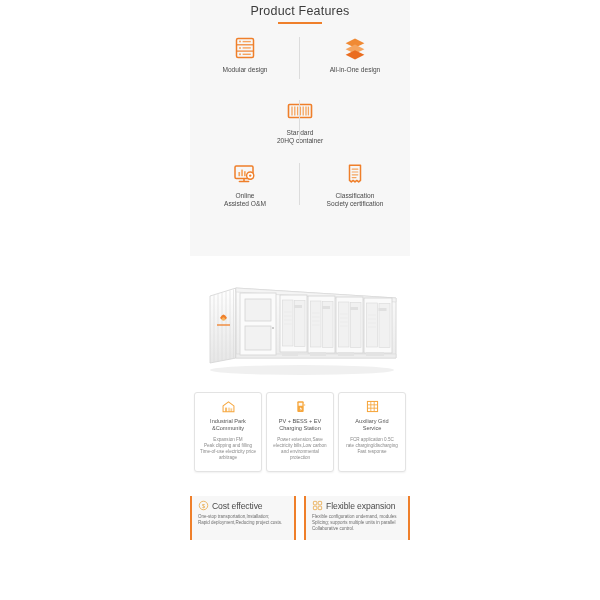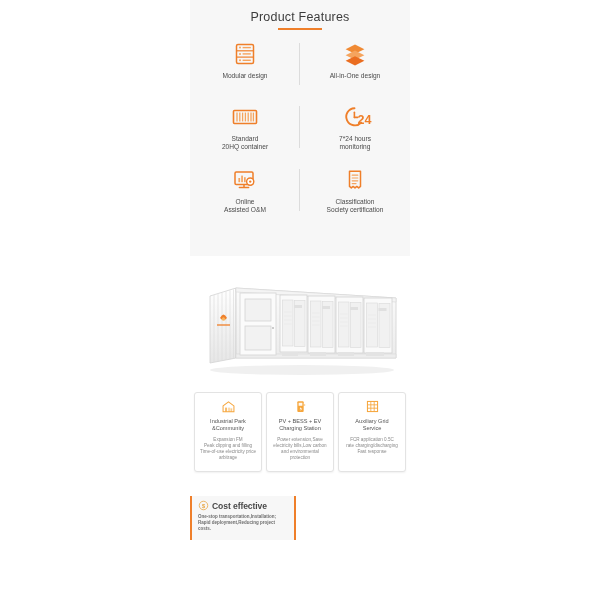--- a/index.html
+++ b/index.html
@@ -11,21 +11,21 @@
   }
   #page { position: relative; width: 600px; height: 600px; background:#fff; }
 
   
   .features-panel{
     position:absolute; left:190px; top:0; width:220px; height:256px;
     background:#f7f7f7;
   }
   .panel-title{
     text-align:center; color:#3c3c3c; font-size:12.5px;
-    letter-spacing:.2px; padding-top:10px;
+    letter-spacing:.2px; padding-top:4px;
   }
   .title-rule{
     width:44px; height:1.6px; background:#ef7f2a;
     margin:4px auto 0;
   }
   .feature-grid{ position:relative; margin-top:9px; }
   .feature-row{
     display:flex; position:relative; height:63px;
   }
   .feature-cell{
@@ -72,21 +72,21 @@
   }
 
   
   .benefits{
     position:absolute; left:190px; top:496px; width:220px; height:104px;
     display:flex; flex-wrap:wrap; gap:7px 8px; align-content:flex-start;
   }
   .benefit{
     width:106px; height:44px; background:#f7f7f7;
     border-left:2px solid #ef7f2a; border-right:2px solid #ef7f2a;
-    box-sizing:border-box; padding:4px 5px 0 6px;font-weight:bold;
+    box-sizing:border-box; padding:4px 5px 0 6px;
   }
   .benefit-head{ display:flex; align-items:center; gap:3px; }
   .benefit-ico{ width:11px; height:11px; flex:0 0 11px; }
   .benefit-title{
     font-size:8.6px; color:#4a4a4a; line-height:10px; letter-spacing:-.1px;
   }
   .benefit-body{
     font-size:4.5px; color:#6e6e6e; line-height:6.4px; margin-top:2.5px;
     white-space:pre-line;
   }
@@ -150,32 +150,20 @@
                 <line x1="18.2" y1="8.6" x2="18.2" y2="17.4"></line>
                 <line x1="21" y1="8.6" x2="21" y2="17.4"></line>
                 <line x1="23.4" y1="8.6" x2="23.4" y2="17.4"></line>
               </g>
             </svg>
           </div>
           <div class="feature-label">Standard
 20HQ container</div>
         </div>
 
-        <div class="feature-cell">
-          <div class="feature-ico">
-            <svg width="34" height="26" viewBox="0 0 34 26">
-              <path d="M16.5 4.2 A8.6 8.6 0 1 0 23.2 18.6" fill="none" stroke="#ef7f2a" stroke-width="1.9" stroke-linecap="round"></path>
-              <line x1="16.4" y1="8.2" x2="16.4" y2="13.4" stroke="#ef7f2a" stroke-width="1.6" stroke-linecap="round"></line>
-              <line x1="16.4" y1="13.4" x2="19.6" y2="13.4" stroke="#ef7f2a" stroke-width="1.6" stroke-linecap="round"></line>
-              <text x="19.5" y="19.6" font-family="Liberation Sans, sans-serif" font-size="12.5" font-weight="bold" fill="#ef7f2a">24</text>
-            </svg>
-          </div>
-          <div class="feature-label">7*24 hours
-monitoring</div>
-        </div>
       </div>
 
       <div class="feature-row">
         <div class="row-divider"></div>
 
         <div class="feature-cell">
           <div class="feature-ico">
             <svg width="28" height="26" viewBox="0 0 28 26">
               <rect x="4" y="5" width="18" height="12.4" rx="1.2" fill="none" stroke="#ef7f2a" stroke-width="1.5"></rect>
               <line x1="13" y1="17.4" x2="13" y2="20.4" stroke="#ef7f2a" stroke-width="1.5"></line>
@@ -371,15 +359,29 @@
           <text x="8" y="11" font-family="Liberation Sans, sans-serif" font-size="8" fill="#e8a33d" text-anchor="middle">$</text>
         </svg>
         <div class="benefit-title">Cost effective</div>
       </div>
       <div class="benefit-body">One-stop transportation,Installation;
 Rapid deployment,Reducing project costs.</div>
     </div>
 
 
 
+    <div class="benefit">
+      <div class="benefit-head">
+        <svg class="benefit-ico" viewBox="0 0 16 16">
+          <rect x="2" y="2" width="5" height="5" rx="1" fill="none" stroke="#e8a33d" stroke-width="1.1"></rect>
+          <rect x="9" y="2" width="5" height="5" rx="1" fill="none" stroke="#e8a33d" stroke-width="1.1"></rect>
+          <rect x="2" y="9" width="5" height="5" rx="1" fill="none" stroke="#e8a33d" stroke-width="1.1"></rect>
+          <rect x="9" y="9" width="5" height="5" rx="1" fill="none" stroke="#e8a33d" stroke-width="1.1"></rect>
+        </svg>
+        <div class="benefit-title">Flexible expansion</div>
+      </div>
+      <div class="benefit-body">Flexible configuration ondemand, modules
+Splicing; supports multiple units in parallel
+Collaborative control.</div>
+    </div>
   </div>
 
 </div>
 
 </body></html>

